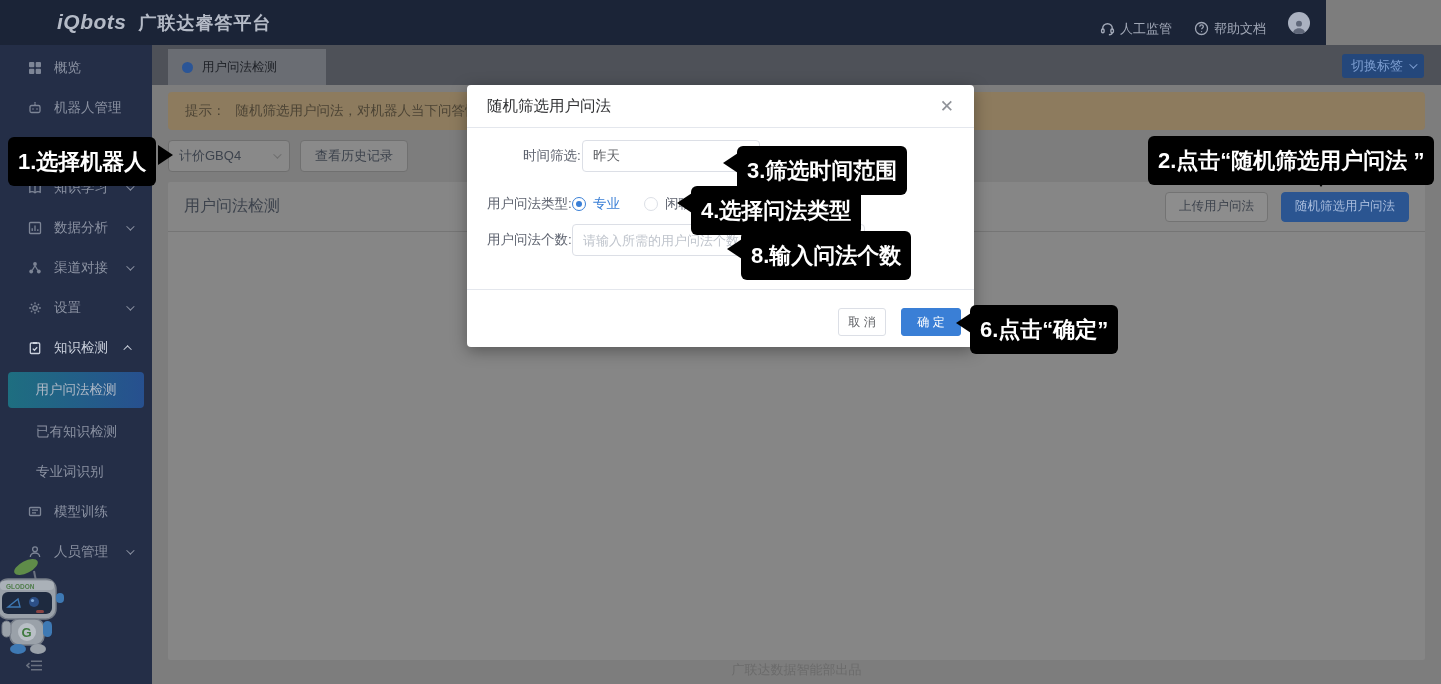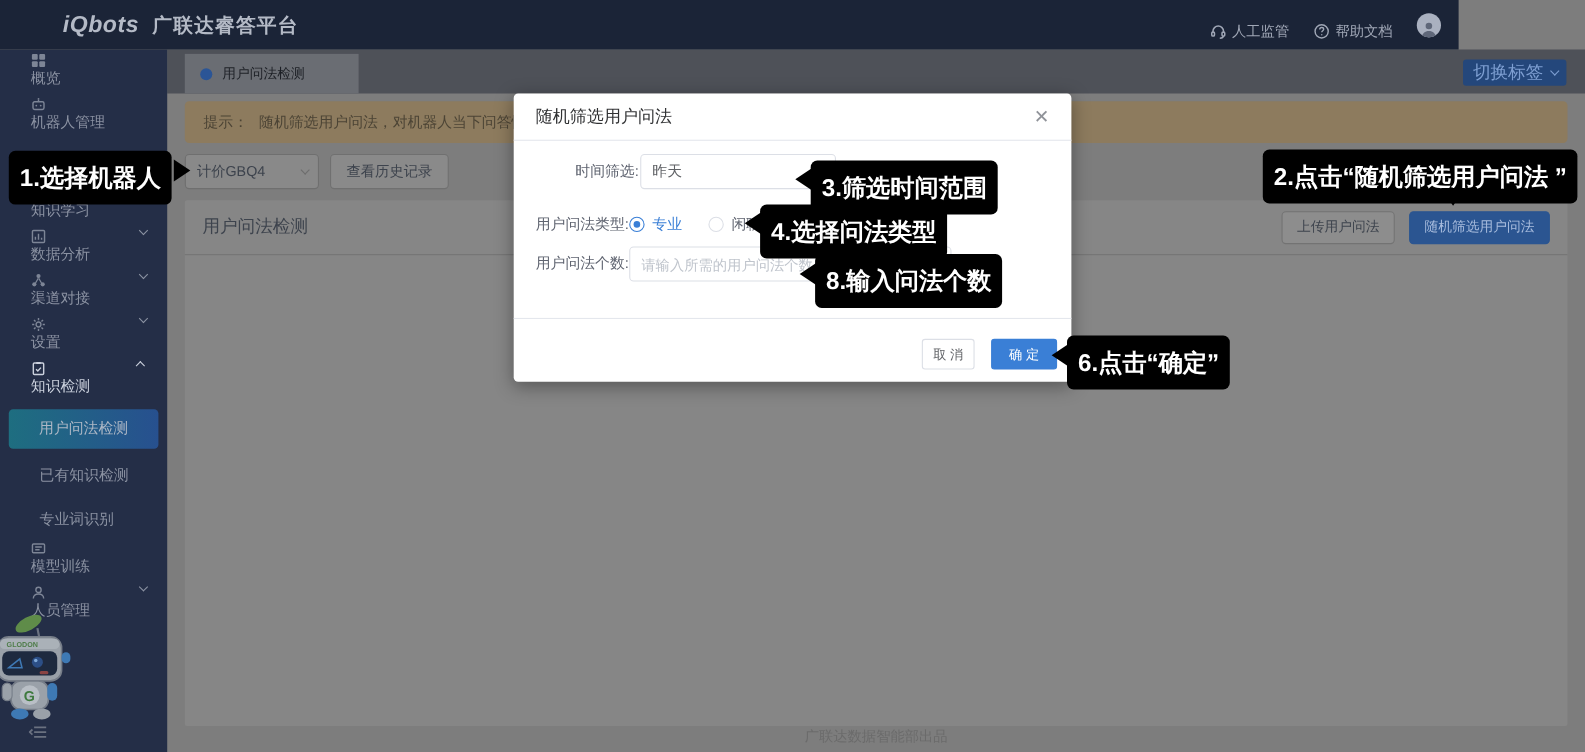--- a/index.html
+++ b/index.html
@@ -11,40 +11,40 @@
   .logo-wrap { margin-left:57px; display:flex; align-items:baseline; }
   .logo-i { font-style:italic; font-weight:bold; font-size:21px; color:#b4bac6; letter-spacing:.5px; }
   .logo-brand { font-weight:bold; font-size:18px; color:#b4bac6; margin-left:12px; letter-spacing:1px; }
   .header-right { position:absolute; right:16px; top:0; height:45px; display:flex; align-items:center; gap:22px; color:#a0a7b6; font-size:13px; }
   .header-link { display:flex; align-items:center; gap:5px; cursor:pointer;margin-top:12px; }
   .avatar { width:22px; height:22px; border-radius:50%; background:#aab1c0; display:flex; align-items:flex-end; justify-content:center; overflow:hidden; }
 
   
   .sidebar { position:absolute; left:0; top:45px; width:152px; height:639px; background:#242e47; z-index:4; }
   .nav { padding-top:3px; }
-  .nav-item { height:40px; display:flex; align-items:flex-start; padding-left:28px; color:#8b92a2; font-size:13.5px; position:relative; cursor:pointer;flex-direction:column; }
+  .nav-item { height:40px; display:flex; align-items:center; padding-left:28px; color:#8b92a2; font-size:13.5px; position:relative; cursor:pointer; }
   .nav-item .nico { width:14px; height:14px; margin-right:12px; color:#7d8596; flex:0 0 auto; }
   .nav-item .chev { position:absolute; right:20px; }
   .nav-item.bright { color:#ccd2de; }
   .nav-item.bright .nico { color:#ccd2de; }
   .nav-spacer { height:40px; }
   .chev { display:inline-block; width:6px; height:6px; border-right:1.5px solid currentColor; border-bottom:1.5px solid currentColor; }
   .chev.down { transform:rotate(45deg) translateY(-2px); }
   .chev.up { transform:rotate(-135deg) translateY(-2px); }
   .sub-active { height:44px; display:flex; align-items:center; justify-content:center; }
   .sub-active .pill { width:136px; height:36px; border-radius:4px; background:linear-gradient(90deg,#1e6e80,#27508f); color:#aeb8c6; font-size:13.5px; display:flex; align-items:center; justify-content:center; cursor:pointer; }
   .sub-item { height:40px; display:flex; align-items:center; padding-left:36px; color:#8b92a2; font-size:13.5px; cursor:pointer; }
   .collapse-ico { position:absolute; left:26px; bottom:12px; color:#6a7180; }
   .mascot { position:absolute; left:-4px; top:508px; }
 
   
   .tabstrip { position:absolute; left:152px; top:45px; width:1289px; height:40px; background:#4e5158; z-index:3; }
   .tab { position:absolute; left:16px; top:4px; width:158px; height:36px; background:#6a6d73; display:flex; align-items:center; padding-left:14px; gap:9px; font-size:12.5px; color:#1d2026; cursor:pointer; }
   .tab-dot { width:11px; height:11px; border-radius:50%; background:#2b5596; }
-  .switch-btn { position:absolute; right:17px; top:9px; height:24px; padding:0 9px; background:#24477b; color:#7e9fd2; font-size:16px; border:none; border-radius:3px; display:flex; align-items:center; gap:6px; cursor:pointer; }
+  .switch-btn { position:absolute; right:17px; top:9px; height:24px; padding:0 9px; background:#24477b; color:#7e9fd2; font-size:13px; border:none; border-radius:3px; display:flex; align-items:center; gap:6px; cursor:pointer; }
 
   
   .content { position:absolute; left:152px; top:85px; width:1289px; height:599px; background:#7d7d7d; }
   .notice { position:absolute; left:16px; top:7px; width:1257px; height:38px; background:#8d7b5e; border-radius:4px; display:flex; align-items:center; padding-left:17px; font-size:13.5px; color:#4c4435; }
   .notice .pfx { margin-right:10px; }
   .sel-row { position:absolute; left:16px; top:55px; display:flex; gap:10px; }
   .robot-select { width:122px; height:32px; background:#898989; border:1px solid #6f6f6f; border-radius:4px; display:flex; align-items:center; justify-content:space-between; padding:0 10px; font-size:13px; color:#3d434d; cursor:pointer; }
   .robot-select .chev { color:#6d6d6d; }
   .history-btn { height:32px; padding:0 14px; background:#8a8a8a; border:1px solid #707070; border-radius:4px; font-size:13px; color:#3d434d; cursor:pointer; }
   .card { position:absolute; left:16px; top:97px; width:1257px; height:478px; background:#868686; border-radius:2px; }

